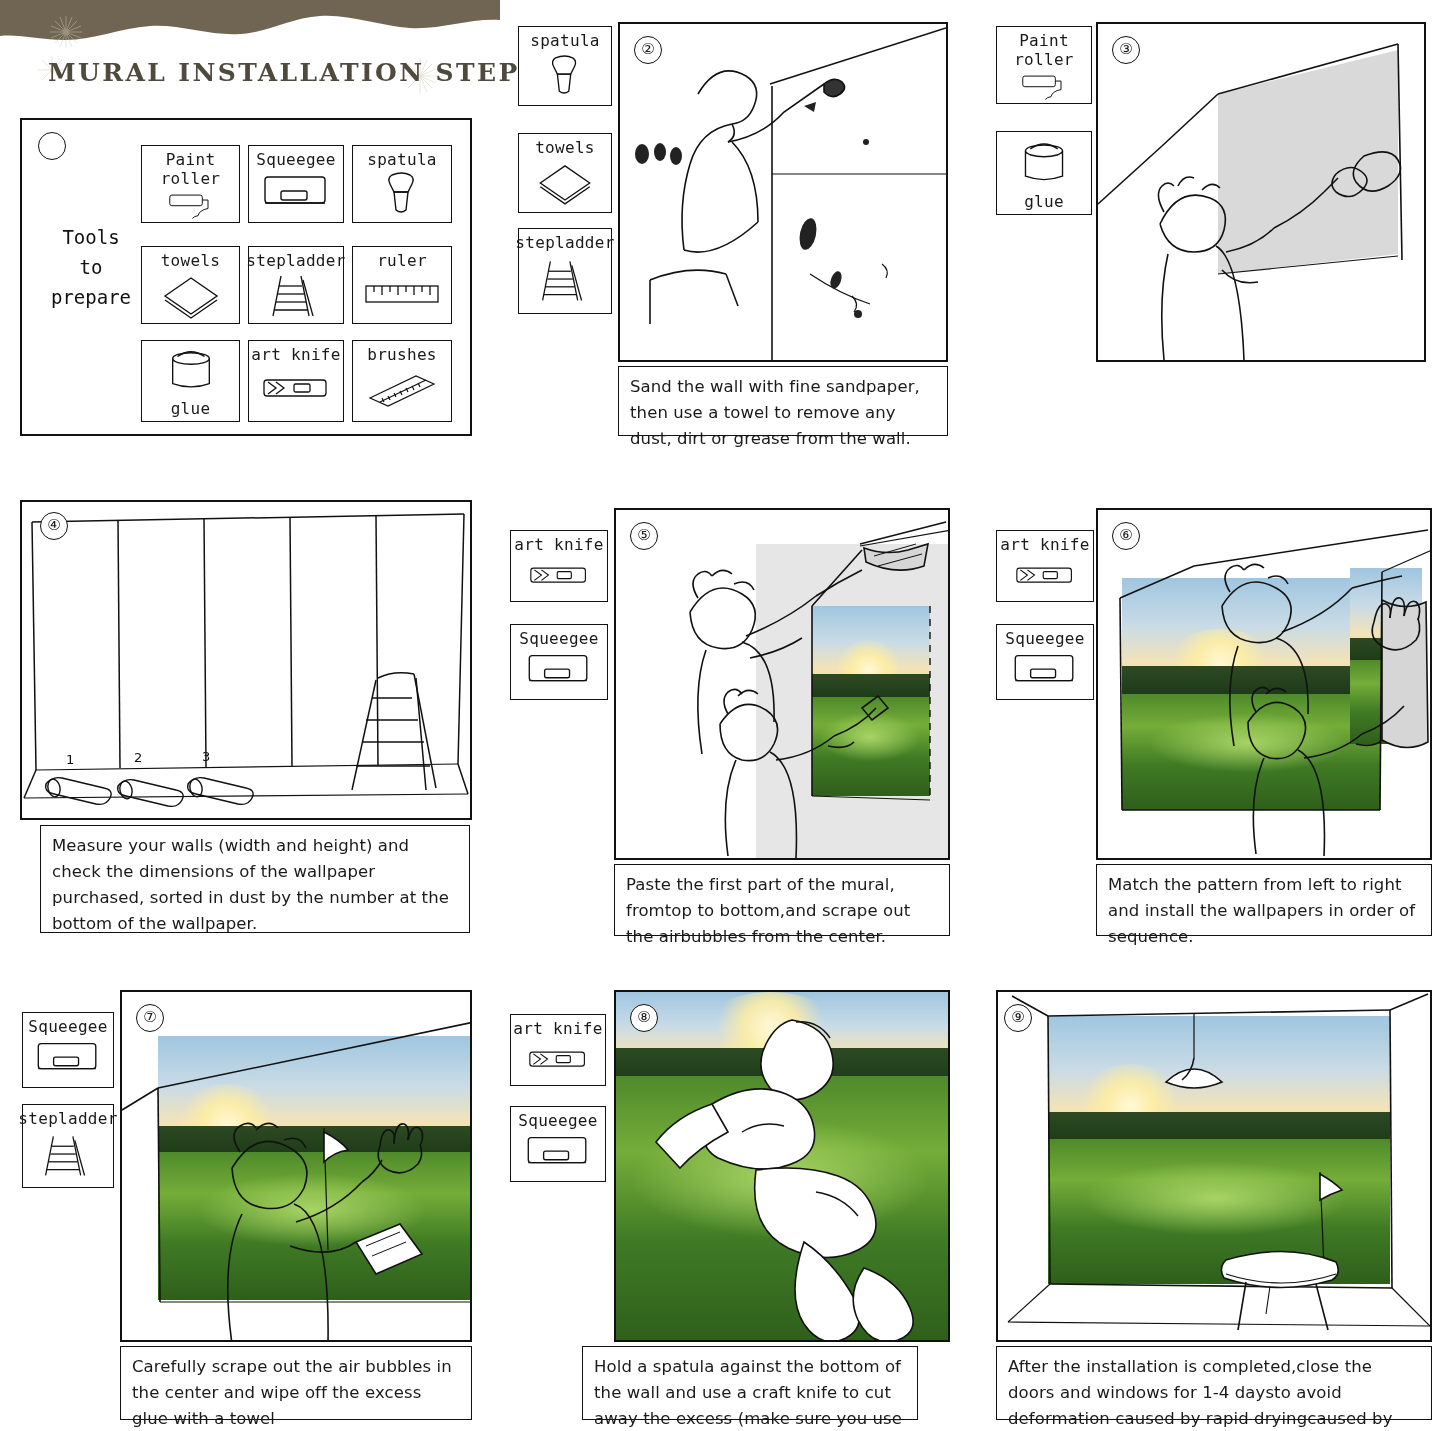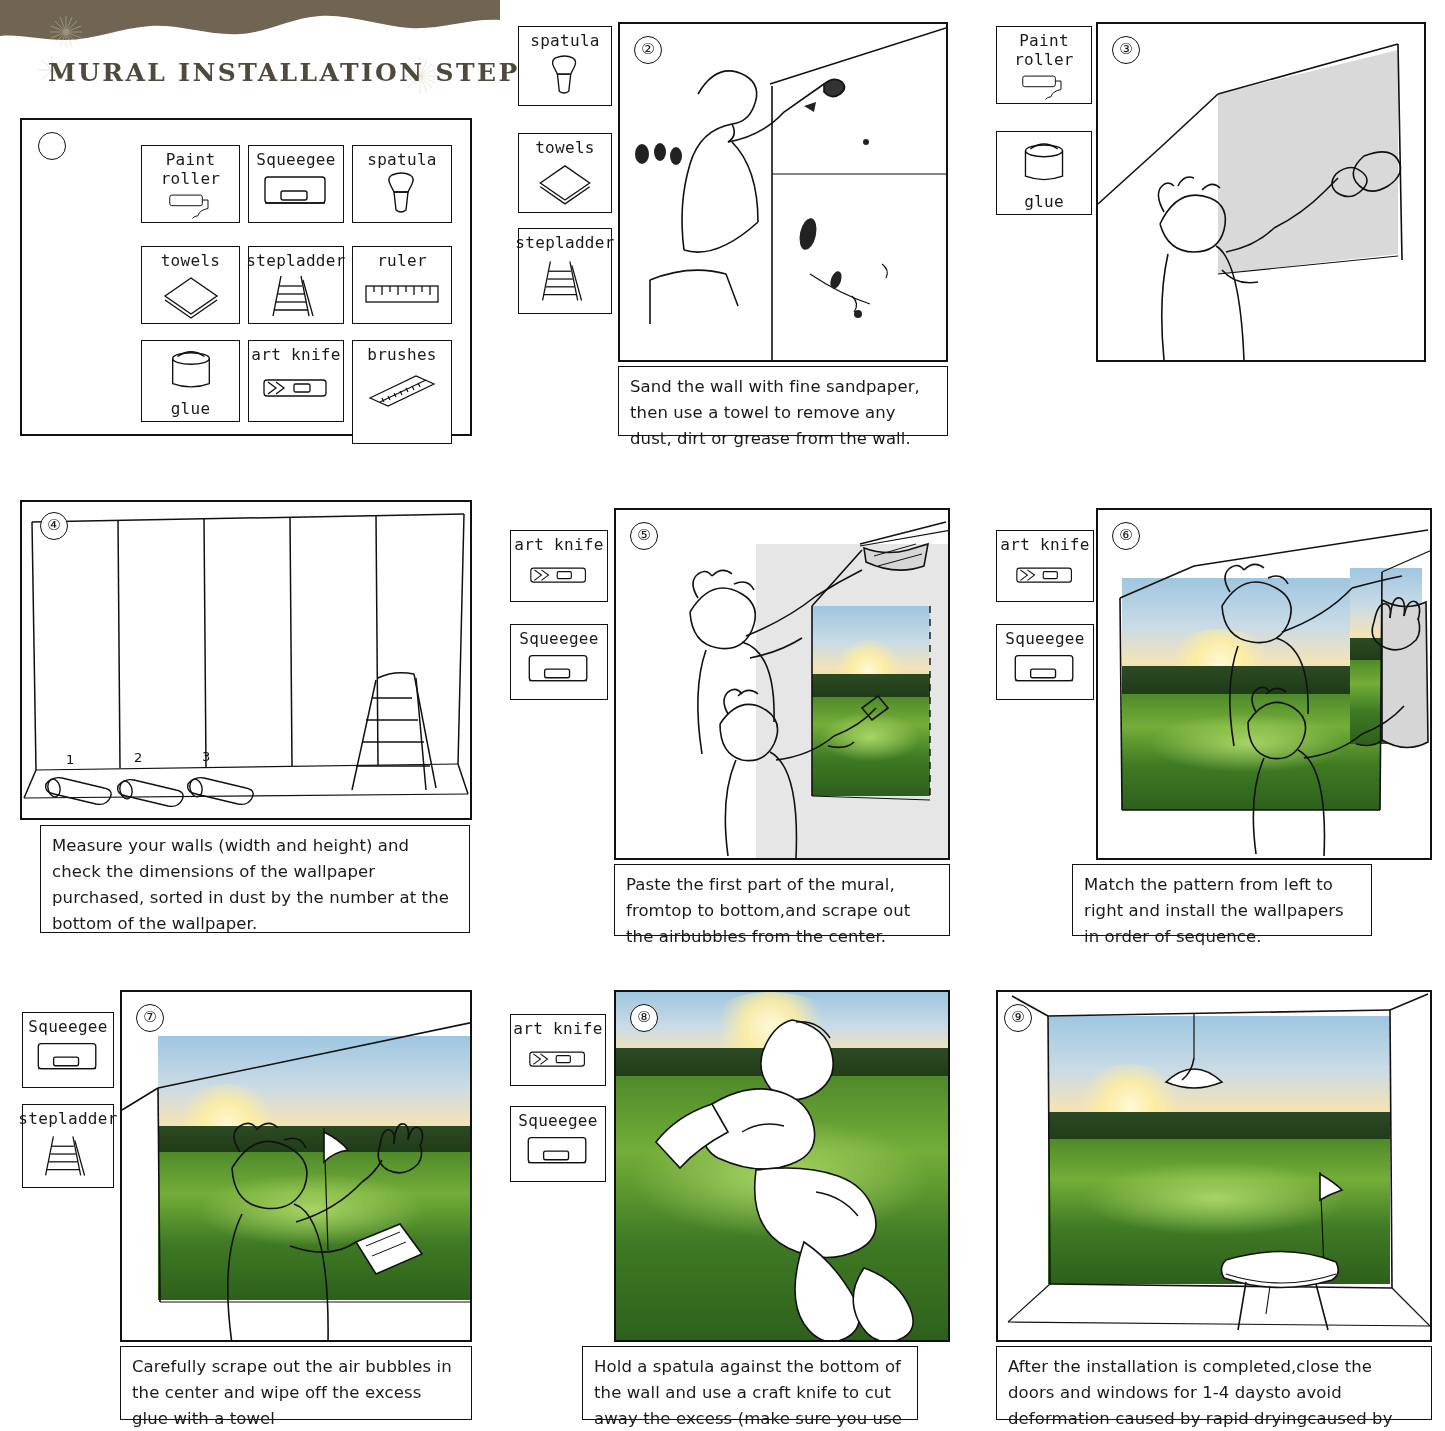--- a/index.html
+++ b/index.html
@@ -132,20 +132,25 @@
           <path d="M0,0 L16,-7"></path>
           <path d="M0,0 L16,7"></path>
           <path d="M0,0 L7,16"></path>
       </g>
     </svg>
   </div>
   <div class="title">MURAL INSTALLATION STEPS</div>
 
   <div class="box" style="left:20px;top:118px;width:452px;height:318px;"></div>
   <div class="num" style="left:38px;top:132px;font-size:0;">①</div>
+  <div class="tools-label">
+    <div>Tools</div>
+    <div>to</div>
+    <div>prepare</div>
+  </div>
 
   <div class="toolcard" style="left:141px;top:145px;width:99px;height:78px;">
     <div class="tl">Paint roller</div>
     <svg width="80" height="48" viewBox="0 0 80 48">
       <g fill="none" stroke="#111" stroke-width="1.4">
         <rect x="10" y="10" width="46" height="15" rx="3"></rect>
         <path d="M56,17 h8 v12"></path>
           <path d="M64,29 q-12,2 -14,10"></path>
         <path d="M50,39 q-6,1 -8,4"></path>
       </g>
@@ -224,21 +229,21 @@
     <svg width="80" height="50" viewBox="0 0 80 50">
       <g fill="none" stroke="#111" stroke-width="1.3">
         <rect x="8" y="16" width="62" height="16" rx="3"></rect>
         <path d="M12,18 l8,6 l-8,6"></path>
           <path d="M20,18 l8,6 l-8,6"></path>
         <rect x="38" y="20" width="16" height="8" rx="1.5"></rect>
       </g>
     </svg>
   </div>
 
-  <div class="toolcard" style="left:352px;top:340px;width:100px;height:104px;">
+  <div class="toolcard" style="left:352px;top:340px;width:100px;height:82px;">
     <div class="tl">brushes</div>
     <svg width="84" height="52" viewBox="0 0 84 52">
       <g fill="none" stroke="#111" stroke-width="1.2">
         <path d="M10,34 L56,12 L74,20 L28,42 Z"></path>
         <path d="M20,38 L66,16"></path>
         <path d="M22,34 l2,4 M28,32 l2,4 M34,29 l2,4 M40,27 l2,4 M46,24 l2,4 M52,22 l2,4 M58,19 l2,4"></path>
       </g>
     </svg>
   </div>
 
@@ -542,21 +547,21 @@
         <path d="M258,234 q18,4 26,-4"></path>
 
         <path d="M276,112 q4,-20 12,-18 q6,2 4,14"></path>
         <path d="M292,108 q2,-22 10,-20 q6,2 4,18"></path>
         <path d="M306,106 q4,-18 12,-14 q6,4 2,18"></path>
         <path d="M276,112 q-6,16 8,24 q18,10 34,-6 q6,-8 2,-22"></path>
       </g>
     </svg>
   </div>
   <div class="num" style="left:1112px;top:522px;"><span>⑥</span></div>
-  <div class="cap" style="left:1072px;top:864px;width:300px;height:72px;">Match the pattern from left to right and install the wallpapers in order of sequence.</div>
+  <div class="cap" style="left:1096px;top:864px;width:336px;height:72px;">Match the pattern from left to right and install the wallpapers in order of sequence.</div>
 
   <div class="toolcard" style="left:22px;top:1012px;width:92px;height:76px;">
     <div class="tl">Squeegee</div>
     <svg width="76" height="46" viewBox="0 0 78 48">
       <g fill="none" stroke="#111" stroke-width="1.4">
         <rect x="8" y="8" width="60" height="26" rx="3"></rect>
         <rect x="24" y="22" width="26" height="9" rx="2"></rect>
           <path d="M8,34 h60"></path>
       </g>
     </svg>

